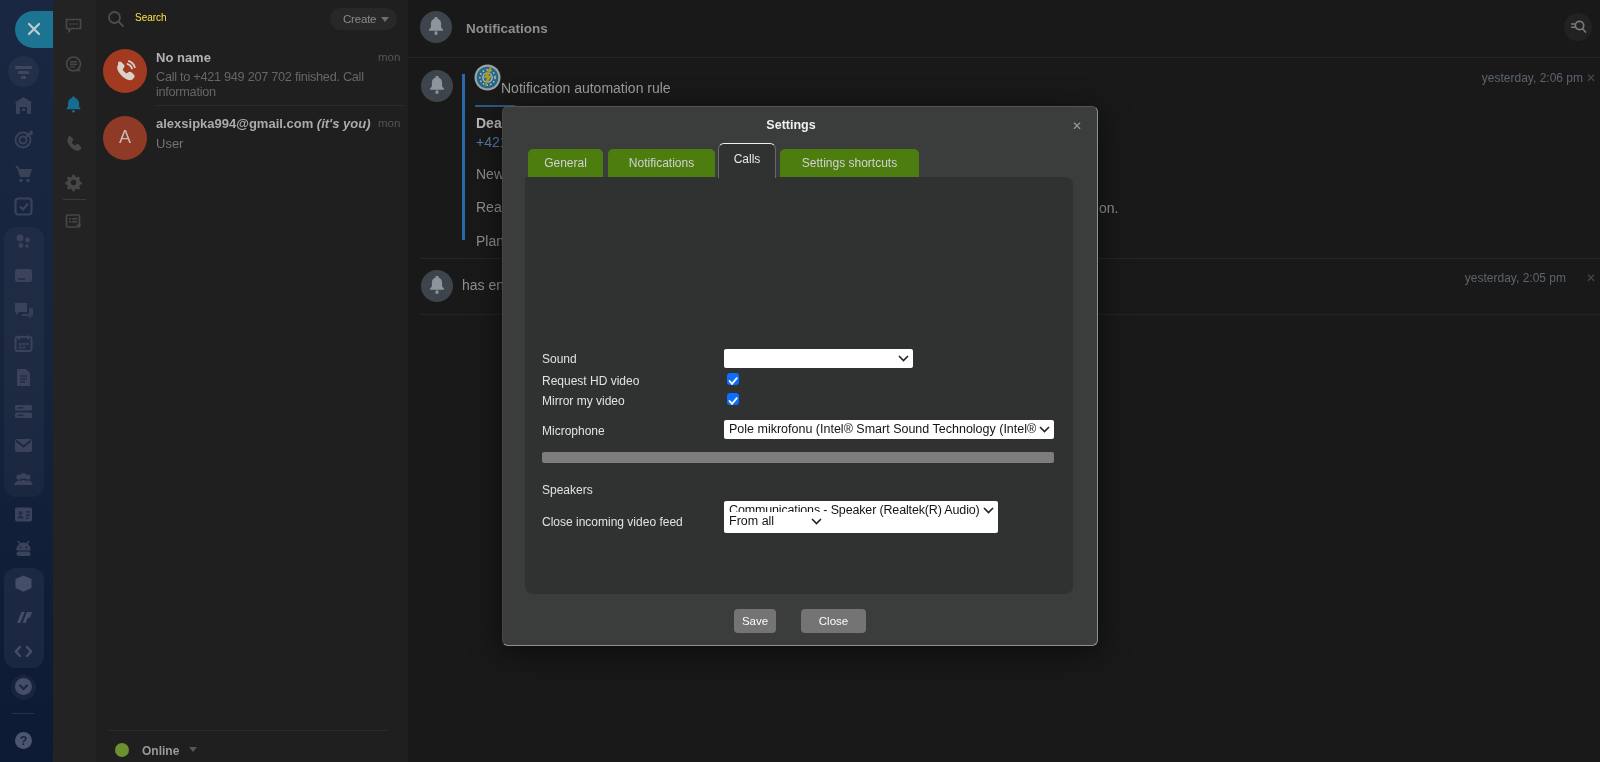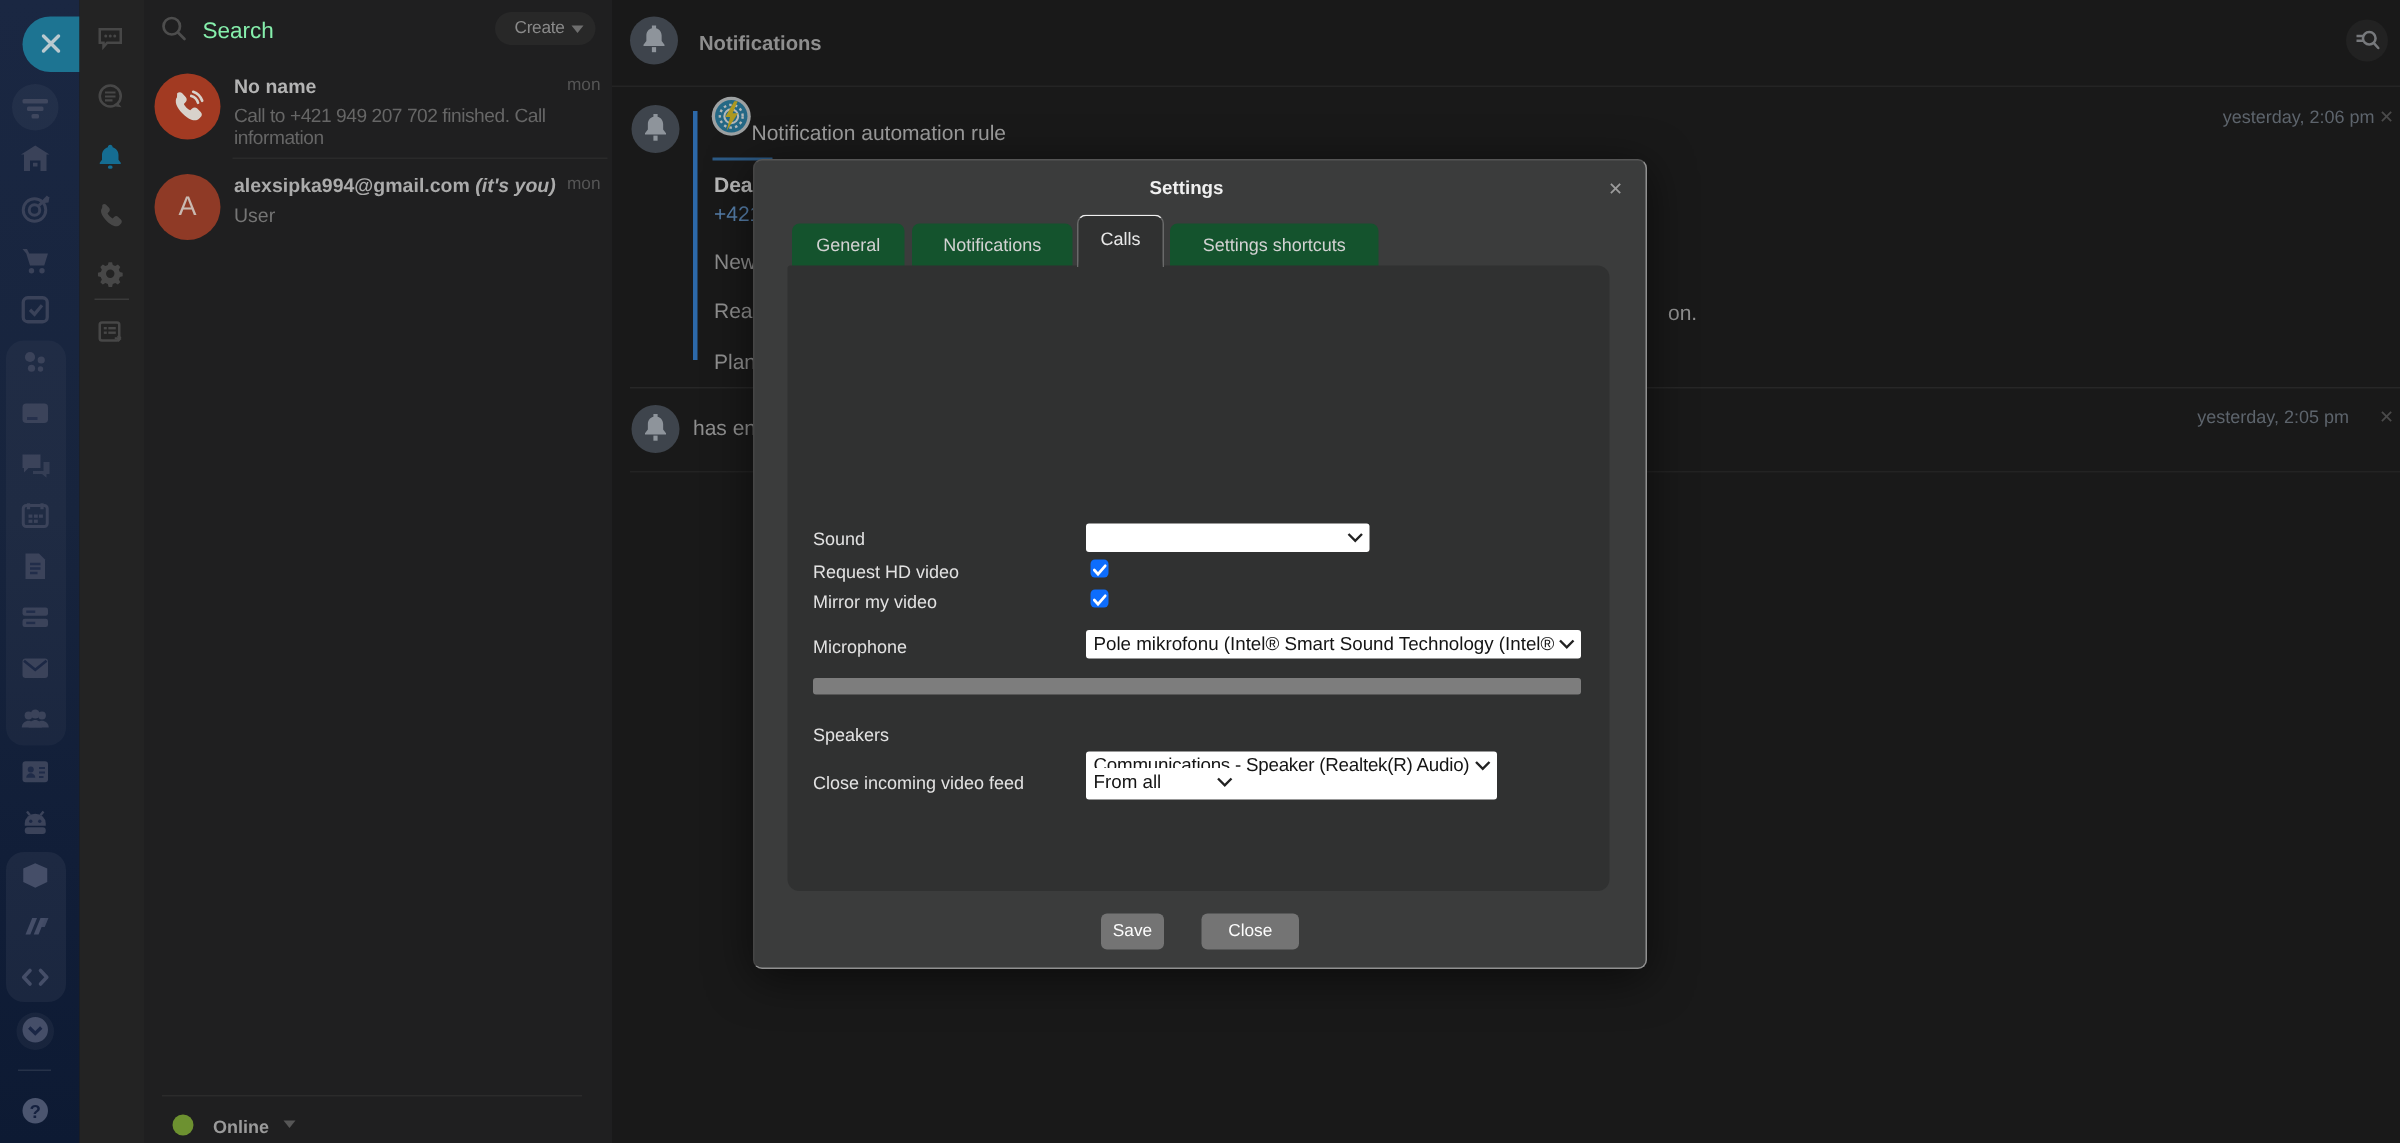--- a/index.html
+++ b/index.html
@@ -19,21 +19,21 @@
   #list { position:absolute; left:96px; top:0; width:312px; height:762px; background:#1f1f20; }
   .divline { position:absolute; height:1px; background:#2a2a2a; }
   
   #main { position:absolute; left:408px; top:0; width:1192px; height:762px; background:#191919; }
   
   #modal { position:absolute; left:502px; top:106px; width:596px; height:540px; background:#3b3c3c;
      border:1px solid #454545; border-right-color:#909090; border-bottom-color:#909090; border-top-color:#555;
      border-radius:6px; box-shadow:0 6px 30px rgba(0,0,0,0.55); z-index:50; }
   #panel { position:absolute; left:22px; top:70px; width:548px; height:417px; background:#303131; border-radius:2px 8px 8px 8px; }
   #modal .lbl, #modal .sel, #modal .cb, #modal .btn { z-index:5; }
-  .tab { position:absolute; top:42px; height:29px; background:#14532d; border-radius:5px 5px 0 0;
+  .tab { position:absolute; top:42px; height:29px; background:#4d7c0f; border-radius:5px 5px 0 0;
      color:#d2d2d2; font-size:12px; text-align:center; line-height:29px; }
   .lbl { position:absolute; left:39px; color:#e2e2e2; font-size:12px; line-height:12px; }
   .sel { position:absolute; background:#fff; border-radius:2px; color:#141414; font-size:12.5px; line-height:19px; padding-left:5px; white-space:nowrap; overflow:hidden; }
   .sel svg { position:absolute; right:4px; top:5px; }
   .cb { position:absolute; width:12px; height:12px; background:#0d6dfd; border-radius:3px; }
   .btn { position:absolute; top:502px; height:24px; background:#747474; border-radius:4px; color:#fdfdfd;
      font-size:11.5px; text-align:center; line-height:24px; }
 </style>
 </head>
 <body>
@@ -73,21 +73,21 @@
         </g>
         <circle cx="13.5" cy="13.5" r="4.6" fill="none" stroke="#b3b8b9" stroke-width="1.4"></circle>
         <path fill="#ad981f" d="M15.5 3.5 L9.5 14 h3.2 L10.5 23 L18 11.5 h-3.6 L17.8 3.5 Z"></path>
       </svg>
     <div class="abs" style="left:93px;top:80px;font-size:14px;color:#9c9c9c;">Notification automation rule</div>
     <div class="abs" style="left:67px;top:105px;width:40px;height:2px;background:#2c5a85;"></div>
     <div class="abs" style="left:68px;top:115px;font-size:14px;font-weight:bold;color:#b8b8b8;">Deal</div>
     <div class="abs" style="left:68px;top:134px;font-size:14px;color:#567fab;">+421</div>
     <div class="abs" style="left:68px;top:166px;font-size:14px;color:#8f8f8f;">New</div>
     <div class="abs" style="left:68px;top:199px;font-size:14px;color:#8f8f8f;">Read</div>
-    <div class="abs" style="left:691px;top:200px;font-size:14px;color:#8f8f8f;padding-left:13px;">on.</div>
+    <div class="abs" style="left:691px;top:200px;font-size:14px;color:#8f8f8f;">on.</div>
     <div class="abs" style="left:68px;top:233px;font-size:14px;color:#8f8f8f;">Plan</div>
     <div class="abs" style="right:17px;top:71px;font-size:12px;color:#5d646c;">yesterday, 2:06 pm</div>
     <div class="abs" style="right:4px;top:71px;font-size:12px;color:#4a4a4a;">✕</div>
     <div class="abs" style="left:12px;top:258px;width:1180px;height:1px;background:#272727;"></div>
 
     <div class="abs" style="left:13px;top:270px;width:32px;height:32px;border-radius:50%;background:#3e444c;">
       <svg style="position:absolute;left:6px;top:5px;" width="20" height="21" viewBox="0 0 20 21">
           <rect x="8.6" y="1" width="2.8" height="3" fill="#8e949b"></rect>
           <path fill="#8e949b" d="M10 2.6 c2.9 0 5.1 2 5.1 5.1 v3.6 l1.9 2.5 v0.9 H3 v-0.9 l1.9-2.5 V7.7 c0-3.1 2.2-5.1 5.1-5.1 Z"></path>
           <rect x="8.6" y="15.4" width="2.8" height="3.4" fill="#8e949b"></rect>
@@ -268,21 +268,21 @@
         <rect x="5.2" y="9" width="2" height="1.6"></rect>
         <rect x="8.2" y="9" width="5" height="1.6"></rect>
       </g>
       <path d="M12.5 13.5 h4 m0 0 l-2 -1.8 m2 1.8 l-2 1.8" stroke="#474747" stroke-width="1.5" fill="none"></path>
     </svg>
   <div id="list">
     <svg class="abs" style="left:11px;top:10px;width:18px;height:18px;" viewBox="0 0 18 18">
         <circle cx="7.5" cy="7.5" r="5.5" fill="none" stroke="#4d4d4d" stroke-width="1.8"></circle>
         <path d="M11.5 11.5 L16 16" stroke="#4d4d4d" stroke-width="1.8" stroke-linecap="round"></path>
       </svg>
-    <div class="abs" style="left:39px;top:12px;color:#86efac;font-size:15px;">Search</div>
+    <div class="abs" style="left:39px;top:12px;color:#fde047;font-size:10px;">Search</div>
     <div class="abs" style="left:234px;top:8px;width:67px;height:22px;background:#282828;border-radius:11px;">
       <span style="position:absolute;left:13px;top:5px;font-size:11.5px;letter-spacing:-0.2px;color:#8a8a8a;">Create</span>
       <span style="position:absolute;right:8px;top:9px;width:0;height:0;border-left:4px solid transparent;border-right:4px solid transparent;border-top:5px solid #6e6e6e;"></span>
     </div>
 
     <div class="abs" style="left:7px;top:49px;width:44px;height:44px;border-radius:50%;background:#a23a22;">
       <svg style="position:absolute;left:10px;top:10px;" width="24" height="24" viewBox="0 0 24 24">
           <path fill="#d8d2cb" d="M5.1 3.2 c1-1 2.5-1 3.4 0 l2.3 2.4 c0.9 1 0.9 2.4 0 3.4 l-1.2 1.3 c0.6 1.5 2.7 3.6 4.2 4.2 l1.3-1.2 c1-0.9 2.4-0.9 3.4 0 l2.3 2.3 c1 1 1 2.5 0 3.4 l-1.3 1.4 c-1 0.9-3 1.1-4.9 0.4 c-3.9-1.5-8.5-6.1-10-10 c-0.7-2-0.5-3.9 0.4-4.9 Z"></path>
           <path d="M14.5 5 a6.5 6.5 0 0 1 4.5 4.5 M15.8 2.2 a9.8 9.8 0 0 1 6 6" stroke="#d8d2cb" stroke-width="1.8" fill="none" stroke-linecap="round"></path>
         </svg>

